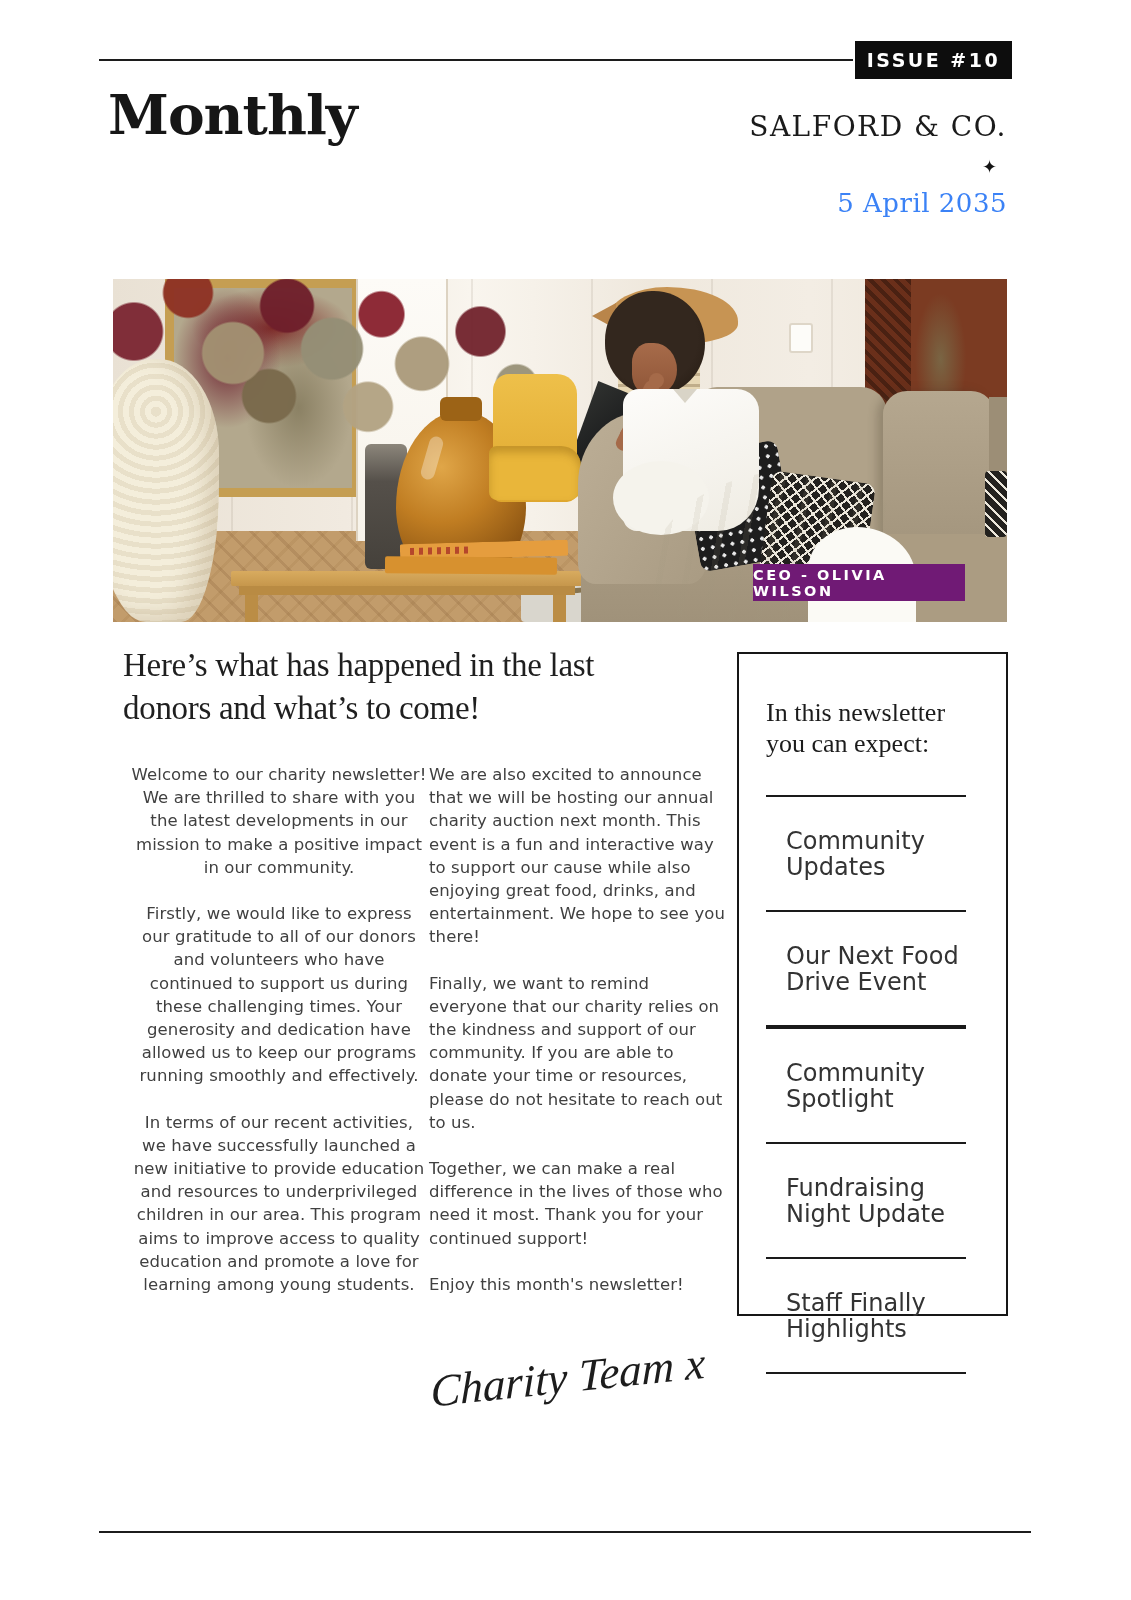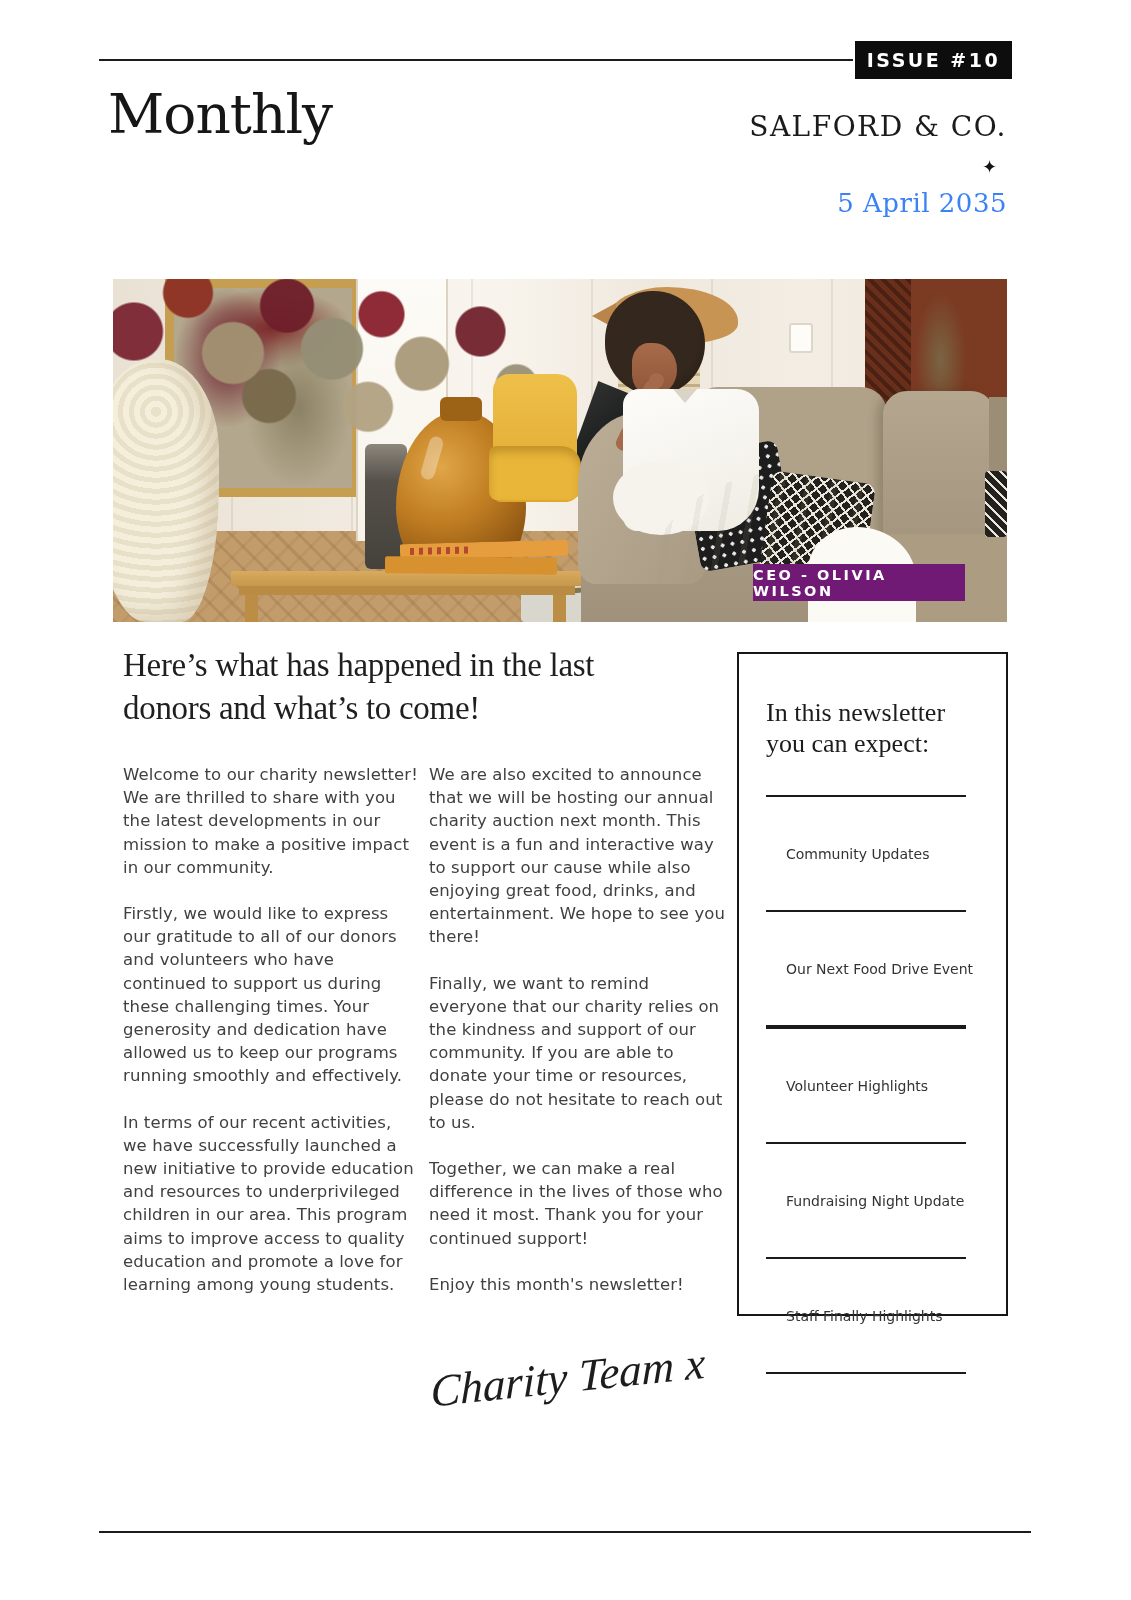--- a/index.html
+++ b/index.html
@@ -6,21 +6,21 @@
   .page{position:relative;width:1131px;height:1600px;background:#ffffff;overflow:hidden;
         font-family:"DejaVu Sans",sans-serif;color:#1a1a1a;}
 
   
   .top-rule{position:absolute;left:99px;top:59px;width:754px;height:2px;background:#1c1c1c;}
   .issue-badge{position:absolute;left:855px;top:41px;width:157px;height:38px;background:#0d0d0d;
                color:#ffffff;display:flex;align-items:center;justify-content:center;
                font:700 19px "DejaVu Sans",sans-serif;letter-spacing:2.5px;}
   .masthead-title{position:absolute;left:108px;top:84px;
                   font-family:"DejaVu Serif",serif;font-size:55px;line-height:61px;
-                  letter-spacing:-1px;color:#161616;}
+                  letter-spacing:-1px;color:#161616;font-weight:bold;}
   .company{position:absolute;right:124px;top:110px;font-family:"DejaVu Serif",serif;
            font-size:28px;letter-spacing:1.5px;color:#1b1b1b;text-align:right;}
   .sparkle{position:absolute;right:134px;top:156px;font-size:18px;color:#141414;}
   .issue-date{position:absolute;right:124px;top:188px;font-family:"DejaVu Serif",serif;
               font-size:26px;letter-spacing:.5px;color:#3b82f6;}
 
   
   .photo{position:absolute;left:113px;top:279px;width:894px;height:343px;overflow:hidden;background:#f1ebe2;}
   .photo *{position:absolute;}
   .ph-wall{inset:0;background:linear-gradient(90deg,#e9e1d4 0%,#f1eae0 26%,#f9f5ee 40%,#f6f1e9 47%,
@@ -137,35 +137,35 @@
   .ph-caption{left:640px;top:285px;width:212px;height:37px;background:#701a75;color:#ffffff;
         display:flex;align-items:center;justify-content:center;
         font:700 14.5px "DejaVu Sans",sans-serif;letter-spacing:2.5px;}
 
   
   .section-heading{position:absolute;left:123px;top:644px;width:620px;
         font-family:"Liberation Serif",serif;font-size:33px;line-height:43px;
         letter-spacing:-.3px;color:#1f1f1f;}
   .bodycol{position:absolute;top:763px;width:296px;font-size:16.5px;line-height:23.2px;
         color:#404040;letter-spacing:.1px;}
-  .col1{left:123px;}
+  .col1{left:131px;text-align:center;}
   .col2{left:429px;}
   .bodycol p{margin:0 0 23px 0;}
   .signature{position:absolute;left:430px;top:1352px;width:260px;
         font-family:"Liberation Serif",serif;font-style:italic;font-size:45px;color:#1d1d1d;
         transform:rotate(-6deg) skewX(-6deg);white-space:nowrap;}
 
   
   .sidebar{position:absolute;left:737px;top:652px;width:271px;height:664px;
         border:2px solid #161616;box-sizing:border-box;background:#ffffff;}
   .sb-title{padding:43px 20px 0 27px;font-family:"Liberation Serif",serif;
         font-size:26px;line-height:31px;color:#1c1c1c;height:62px;}
   .sb-hr{width:200px;margin:0 0 0 27px;border:0;border-top:2px solid #1a1a1a;}
   .sb-item{min-height:113px;display:flex;align-items:center;padding-left:47px;
-        font-size:14px;line-height:26px;color:#333333;width:190px;}
+        font-size:24px;line-height:26px;color:#333333;width:190px;}
   .sb-gap{height:36px;}
 
   .bottom-rule{position:absolute;left:99px;top:1531px;width:932px;height:2px;background:#1c1c1c;}
 </style>
 </head>
 <body>
 
 <div class="page">
 
   <div class="top-rule"></div>
@@ -258,21 +258,21 @@
       <div>In this newsletter</div>
       <div>you can expect:</div>
     </div>
     <div class="sb-gap"></div>
     <hr class="sb-hr">
     <div class="sb-item">Community Updates</div>
     <hr class="sb-hr">
     <div class="sb-item">Our Next Food Drive Event</div>
     <hr class="sb-hr">
     <hr class="sb-hr">
-    <div class="sb-item">Volunteer Highlights</div>
+    <div class="sb-item">Community Spotlight</div>
     <hr class="sb-hr">
     <div class="sb-item">Fundraising Night Update</div>
     <hr class="sb-hr">
     <div class="sb-item">Staff Finally Highlights</div>
     <hr class="sb-hr">
   </div>
 
   <div class="bottom-rule"></div>
 
 </div>

